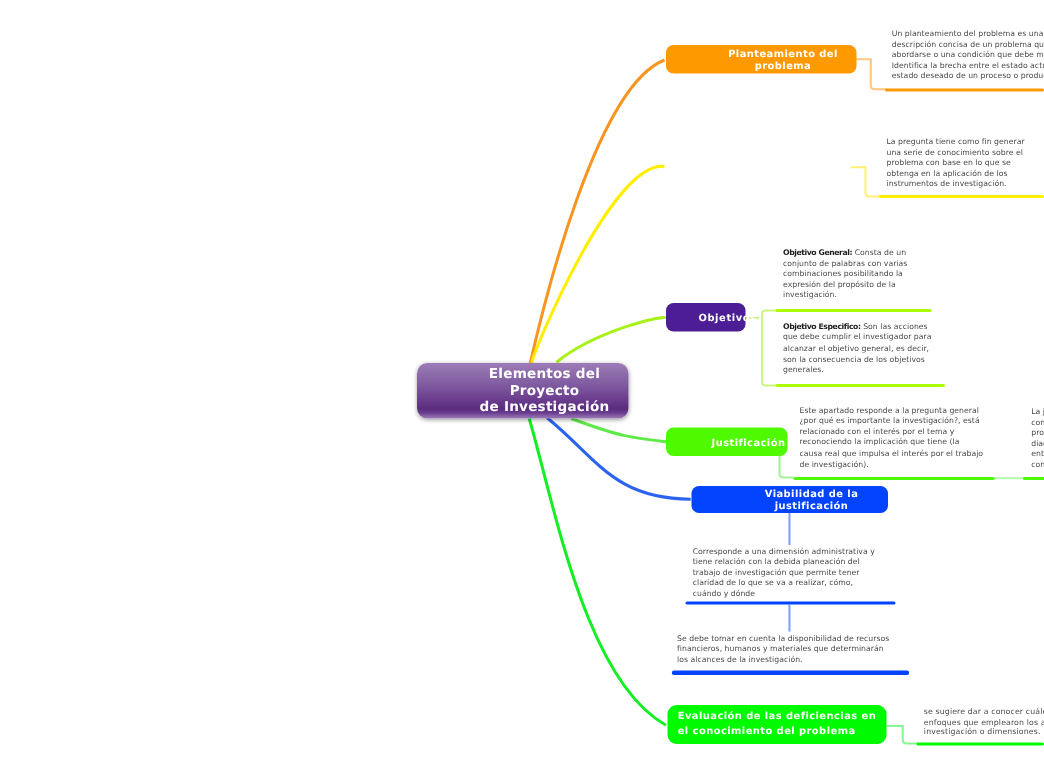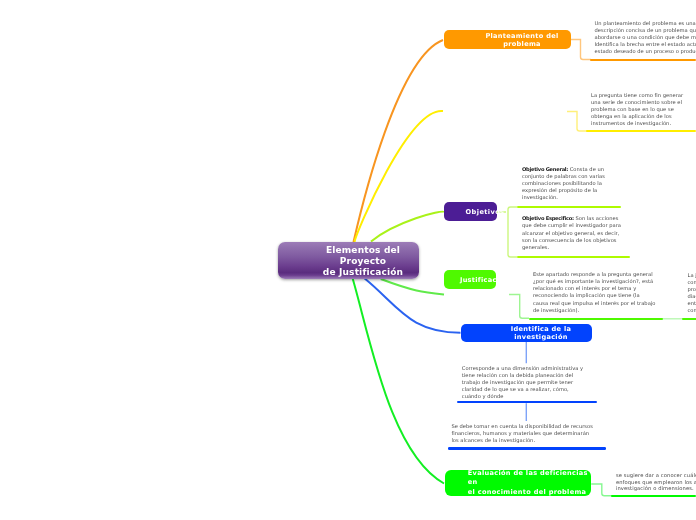--- a/index.html
+++ b/index.html
@@ -18,27 +18,27 @@
      background:linear-gradient(180deg,#9d7cb8 0%,#9170ae 14%,#7f5aa0 40%,#6b3d8e 66%,#5a2c7e 83%,#6b3d8e 90%,#9d7eb9 100%);
      font-size:9.05px;line-height:10.75px;letter-spacing:.15px;padding-top:1.6px;
      box-shadow:0 1px 3px rgba(0,0,0,.38);}
 
   .n1{left:444px;top:30px;width:127px;height:19px;border-radius:5px;background:#ff9900;
       font-size:6.6px;letter-spacing:.3px;}
   .n2{left:444px;top:102px;width:123px;height:19px;border-radius:6px;background:linear-gradient(180deg,#9bd4e1 0%,#97d2df 55%,#8cc8d6 100%);
       font-size:6.6px;letter-spacing:.3px;box-shadow:0 1px 2px rgba(0,0,0,.25);}
   .n3{left:444px;top:202px;width:53px;height:19px;border-radius:5px;background:#4c1d95;
       font-size:6.6px;letter-spacing:.4px;}
-  .n4{left:444px;top:270px;width:52px;height:19px;border-radius:5px;background:#4ff900;
+  .n4{left:444px;top:285px;width:81px;height:19px;border-radius:5px;background:#4ff900;
       font-size:6.6px;letter-spacing:.3px;}
   .n5{left:461px;top:324px;width:131px;height:18px;border-radius:5px;background:#0243fd;
       font-size:6.6px;letter-spacing:.3px;}
   .n6{left:444.8px;top:470px;width:146.4px;height:26px;border-radius:6px;background:#00fa00;
       font-size:6.6px;line-height:9.6px;letter-spacing:.3px;justify-content:flex-start;
-      text-align:left;padding-left:23px;}
+      text-align:left;padding-left:7px;}
 
   .txt{position:absolute;color:#4a4a4a;font-size:5.15px;line-height:7.07px;
        letter-spacing:.02px;}
   .txt b{font-weight:bold;color:#1c1c1c;letter-spacing:-0.28px;}
   .bar{position:absolute;height:2.4px;border-radius:1.2px;}
 </style>
 </head>
 <body>
 
 <div id="stage">
@@ -55,26 +55,26 @@
     <path fill="none" stroke="#ffc67d" stroke-width="1.4" d="M570,39.5 H580.5 V57 q0,2.5 2.5,2.5 H591"></path>
     <path fill="none" stroke="#fff07a" stroke-width="1.4" d="M567,111.5 H577 V128.5 q0,2.5 2.5,2.5 H587"></path>
     <path fill="none" stroke="#ccf77e" stroke-width="1.4" d="M497,212 H506 M508,212 V209.5 q0,-2.5 2.5,-2.5 H517 M508,212 V254.5 q0,2.5 2.5,2.5 H517"></path>
     <path fill="none" stroke="#9ef592" stroke-width="1.4" d="M509,294.5 H519.7 V315.8 q0,2.5 2.5,2.5 H529"></path>
     <path fill="none" stroke="#7ea3f8" stroke-width="1.4" d="M526.3,342 V363.3 M526.3,403.2 V421"></path>
     <path fill="none" stroke="#86f891" stroke-width="1.4" d="M591.2,484 H601.8 V493.2 q0,2.5 2.5,2.5 H612"></path>
     <path fill="none" stroke="#b9f8b2" stroke-width="1.4" d="M662,318.8 H683"></path>
   </svg>
 
   <div class="node central">Elementos del Proyecto
-de Justificación</div>
+de Investigación</div>
 
   <div class="node n1">Planteamiento del problema</div>
   <div class="node n3">Objetivos</div>
   <div class="node n4">Justificación</div>
-  <div class="node n5">Identifica de la investigación</div>
+  <div class="node n5">Viabilidad de la justificación</div>
   <div class="node n6">Evaluación de las deficiencias en
 el conocimiento del problema</div>
 
   <div class="txt" style="left:594.5px;top:19.5px;width:131px;">Un planteamiento del problema es una descripción concisa de un problema que debe abordarse o una condición que debe mejorarse. Identifica la brecha entre el estado actual y el estado deseado de un proceso o producto.</div>
   <div class="bar" style="left:590px;top:58.5px;width:106px;background:#ff9900;"></div>
 
   <div class="txt" style="left:591px;top:91.8px;width:95px;">La pregunta tiene como fin generar una serie de conocimiento sobre el problema con base en lo que se obtenga en la aplicación de los instrumentos de investigación.</div>
   <div class="bar" style="left:586px;top:130px;width:110px;background:#ffee00;"></div>
 
   <div class="txt" style="left:522px;top:166.2px;width:101px;"><b>Objetivo General:</b> Consta de un conjunto de palabras con varias combinaciones posibilitando la expresión del propósito de la investigación.</div>

